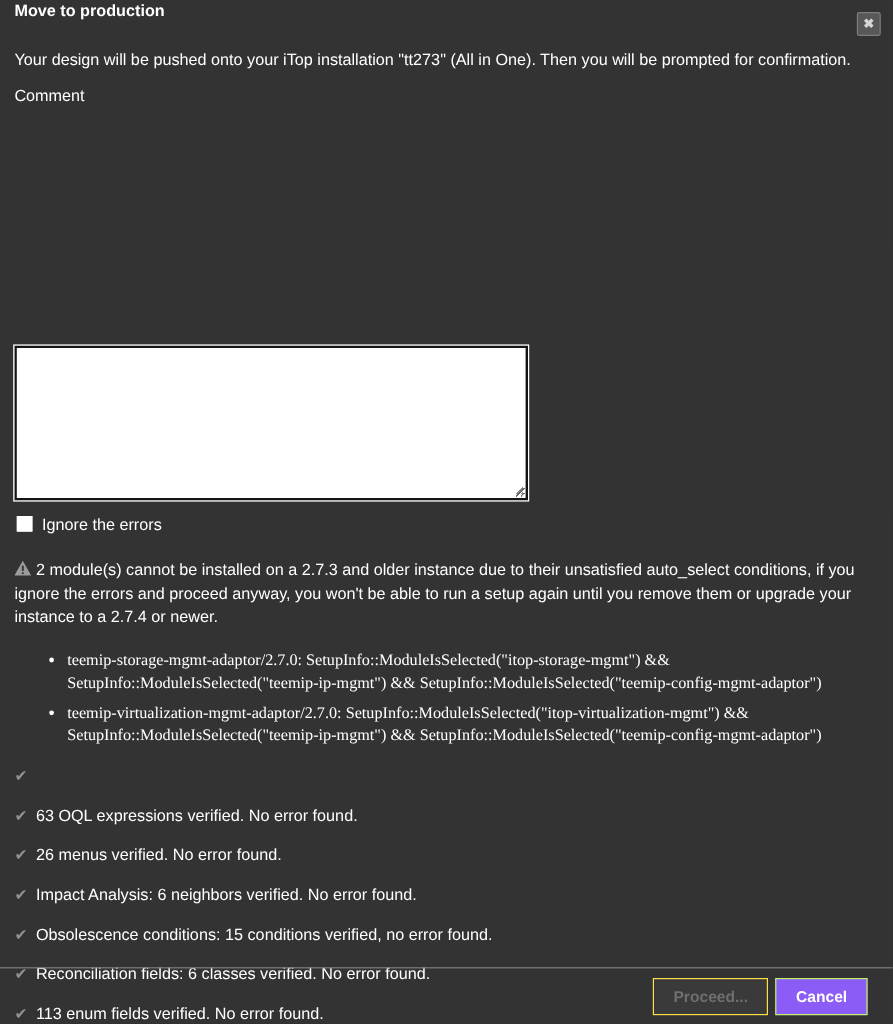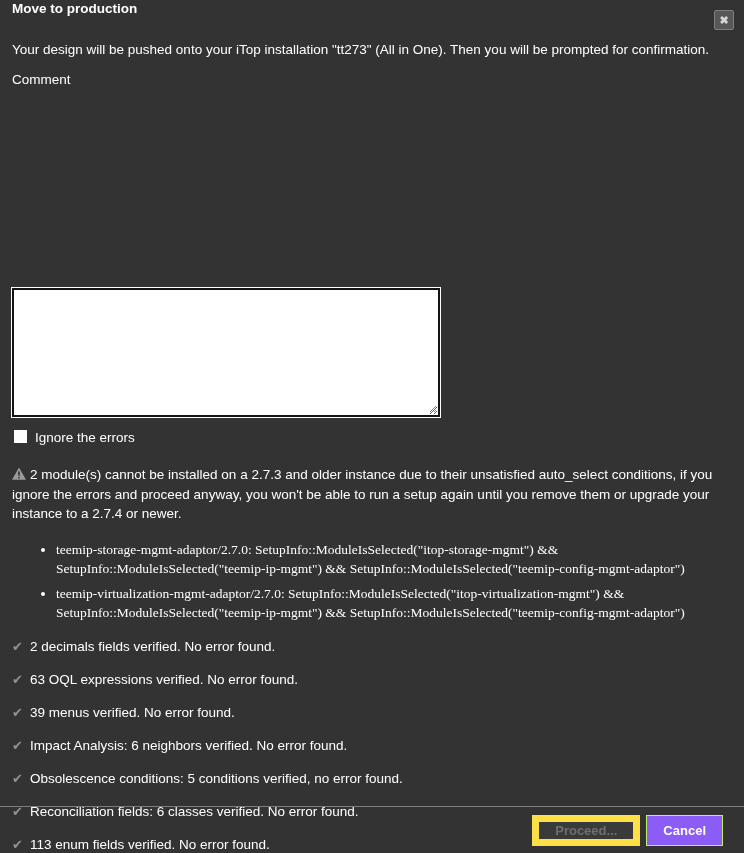--- a/index.html
+++ b/index.html
@@ -73,21 +73,21 @@
     display:flex;justify-content:flex-end;align-items:center;
     padding-right:21px;gap:6px;box-sizing:border-box;
   }
   .btn{
     font-family:"Liberation Sans", sans-serif;
     font-size:13px;font-weight:bold;
     height:31px;padding:0 16px;border-radius:0;
     cursor:pointer;box-sizing:border-box;
   }
   .btn-proceed{
-    background:#3a3a3a;border:7px solid #fde047;color:#6f6f6f;min-width:94px;
+    background:#3a3a3a;border:1px solid #fde047;color:#6f6f6f;min-width:94px;
   }
   .btn-proceed:disabled{cursor:default;}
   .btn-cancel{
     background:#8b5cf6;border:1px solid #bef264;color:#ffffff;min-width:74px;
   }
 </style>
 </head>
 <body>
 
 <div class="dialog">
@@ -128,41 +128,40 @@
 
       <li>teemip-storage-mgmt-adaptor/2.7.0: SetupInfo::ModuleIsSelected("itop-storage-mgmt") &amp;&amp; SetupInfo::ModuleIsSelected("teemip-ip-mgmt") &amp;&amp; SetupInfo::ModuleIsSelected("teemip-config-mgmt-adaptor")</li>
 
       <li>teemip-virtualization-mgmt-adaptor/2.7.0: SetupInfo::ModuleIsSelected("itop-virtualization-mgmt") &amp;&amp; SetupInfo::ModuleIsSelected("teemip-ip-mgmt") &amp;&amp; SetupInfo::ModuleIsSelected("teemip-config-mgmt-adaptor")</li>
     </ul>
 
   <div class="check-list">
 
       <div class="check-row">
         <span class="check-icon">✔</span>
-        <span>2 decimals fields verified. No error found.</span>
       </div>
 
       <div class="check-row">
         <span class="check-icon">✔</span>
         <span>63 OQL expressions verified. No error found.</span>
       </div>
 
       <div class="check-row">
         <span class="check-icon">✔</span>
-        <span>39 menus verified. No error found.</span>
+        <span>26 menus verified. No error found.</span>
       </div>
 
       <div class="check-row">
         <span class="check-icon">✔</span>
         <span>Impact Analysis: 6 neighbors verified. No error found.</span>
       </div>
 
       <div class="check-row">
         <span class="check-icon">✔</span>
-        <span>Obsolescence conditions: 5 conditions verified, no error found.</span>
+        <span>Obsolescence conditions: 15 conditions verified, no error found.</span>
       </div>
 
       <div class="check-row">
         <span class="check-icon">✔</span>
         <span>Reconciliation fields: 6 classes verified. No error found.</span>
       </div>
 
       <div class="check-row">
         <span class="check-icon">✔</span>
         <span>113 enum fields verified. No error found.</span>

